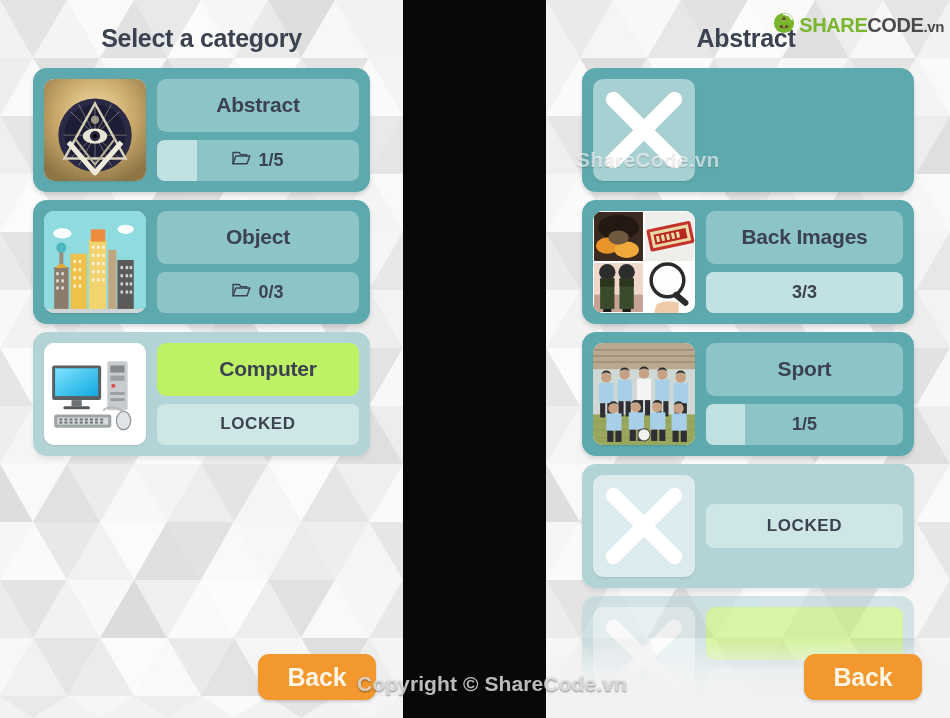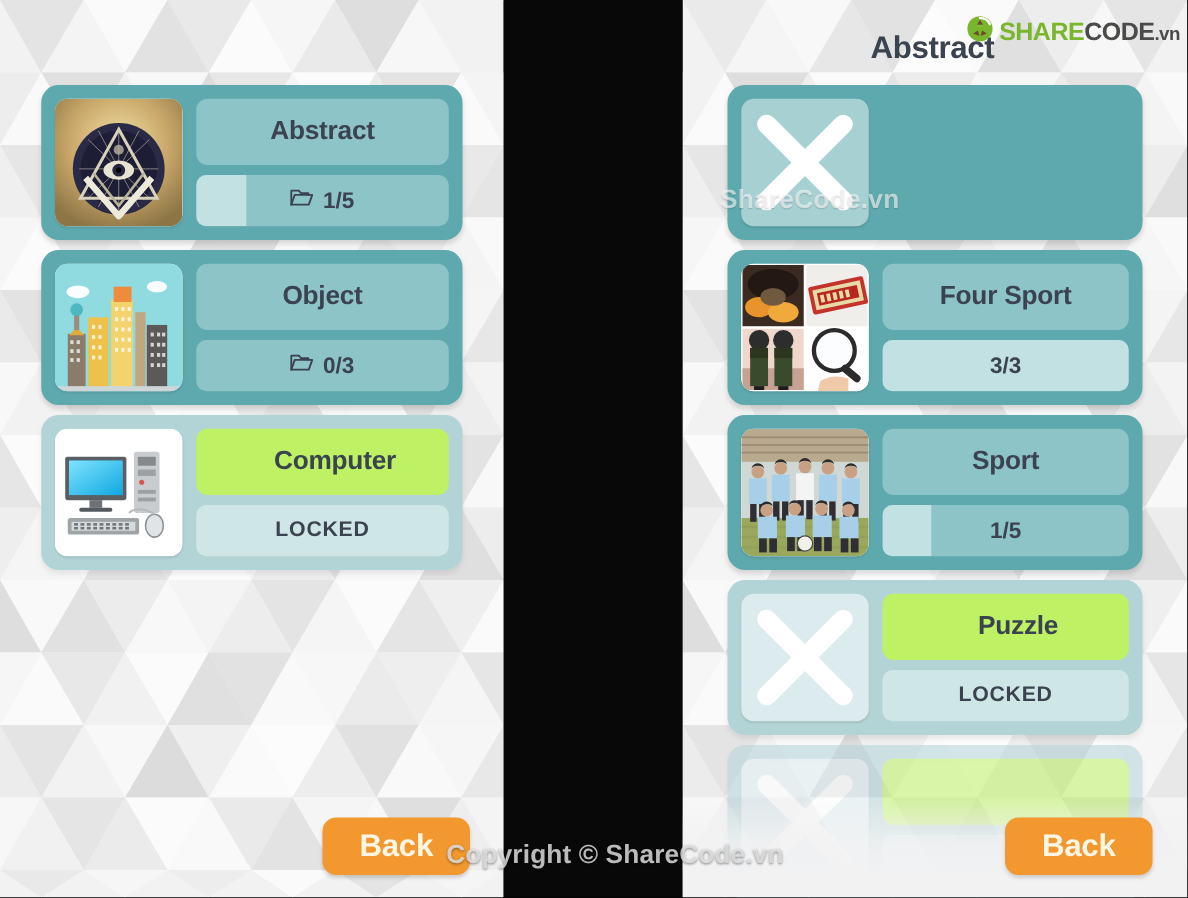--- a/index.html
+++ b/index.html
@@ -356,20 +356,21 @@
           <polygon points="67,696 134,696 100,718" fill="#f6f6f6"></polygon>
           <polygon points="134,696 201,696 167,718" fill="#ededee"></polygon>
           <polygon points="201,696 268,696 234,718" fill="#fafafa"></polygon>
           <polygon points="268,696 335,696 301,718" fill="#e4e4e5"></polygon>
           <polygon points="335,696 403,696 369,718" fill="#f5f5f5"></polygon>
           <polygon points="0,718 403,718 403,696 0,696" fill="#f0f0f1" opacity=".0"></polygon>
         </g>
       </svg>
     </div>
 
+    <div class="panel-title">Select a category</div>
 
     <div class="card-list" id="left-cards">
         <div class="cat-card">
           <div class="thumb">
             <svg viewBox="0 0 100 100" preserveAspectRatio="none">
         <defs>
                 <radialGradient id="gEye" cx="50%" cy="35%" r="70%">
           <stop offset="0%" stop-color="#f3dfa6"></stop>
                   <stop offset="55%" stop-color="#c9a86a"></stop>
                   <stop offset="100%" stop-color="#8d7546"></stop>
@@ -786,21 +787,21 @@
         <rect x="10" y="96" width="8" height="3" fill="#1c1c1c"></rect>
         <rect x="29" y="96" width="8" height="3" fill="#1c1c1c"></rect>
         <rect x="51" y="51" width="48" height="48" fill="#ffffff"></rect>
         <circle cx="73" cy="68" r="16" fill="none" stroke="#2b2b2b" stroke-width="3.4"></circle>
         <circle cx="73" cy="68" r="13" fill="#f7fbfd" opacity=".55"></circle>
         <rect x="81" y="78" width="18" height="6" rx="3" fill="#2b2b2b" transform="rotate(40 81 78)"></rect>
         <path d="M62 92 q10 -6 22 -2 l0 10 h-24 z" fill="#f0c9a8"></path>
       </svg>
           </div>
           <div class="card-right">
-            <div class="title-bar">Four Sport</div>
+            <div class="title-bar">Back Images</div>
             <div class="progress-bar">
               <div class="progress-fill" style="width:100%"></div>
               <div class="progress-label">
                 <span>3/3</span>
               </div>
             </div>
           </div>
         </div>
         <div class="cat-card">
           <div class="thumb">
@@ -893,21 +894,20 @@
             </div>
           </div>
         </div>
         <div class="cat-card locked">
           <div class="thumb placeholder">
             <svg viewBox="0 0 100 100" preserveAspectRatio="none">
         <path d="M20 20 L80 80 M80 20 L20 80" stroke="#ffffff" stroke-width="15" stroke-linecap="round"></path>
       </svg>
           </div>
           <div class="card-right">
-            <div class="title-bar">Puzzle</div>
             <div class="progress-bar">
               <div class="progress-fill" style="width:0%"></div>
               <div class="progress-label locked-label">
                 <span>LOCKED</span>
               </div>
             </div>
           </div>
         </div>
         <div class="cat-card locked faded">
           <div class="thumb placeholder">

